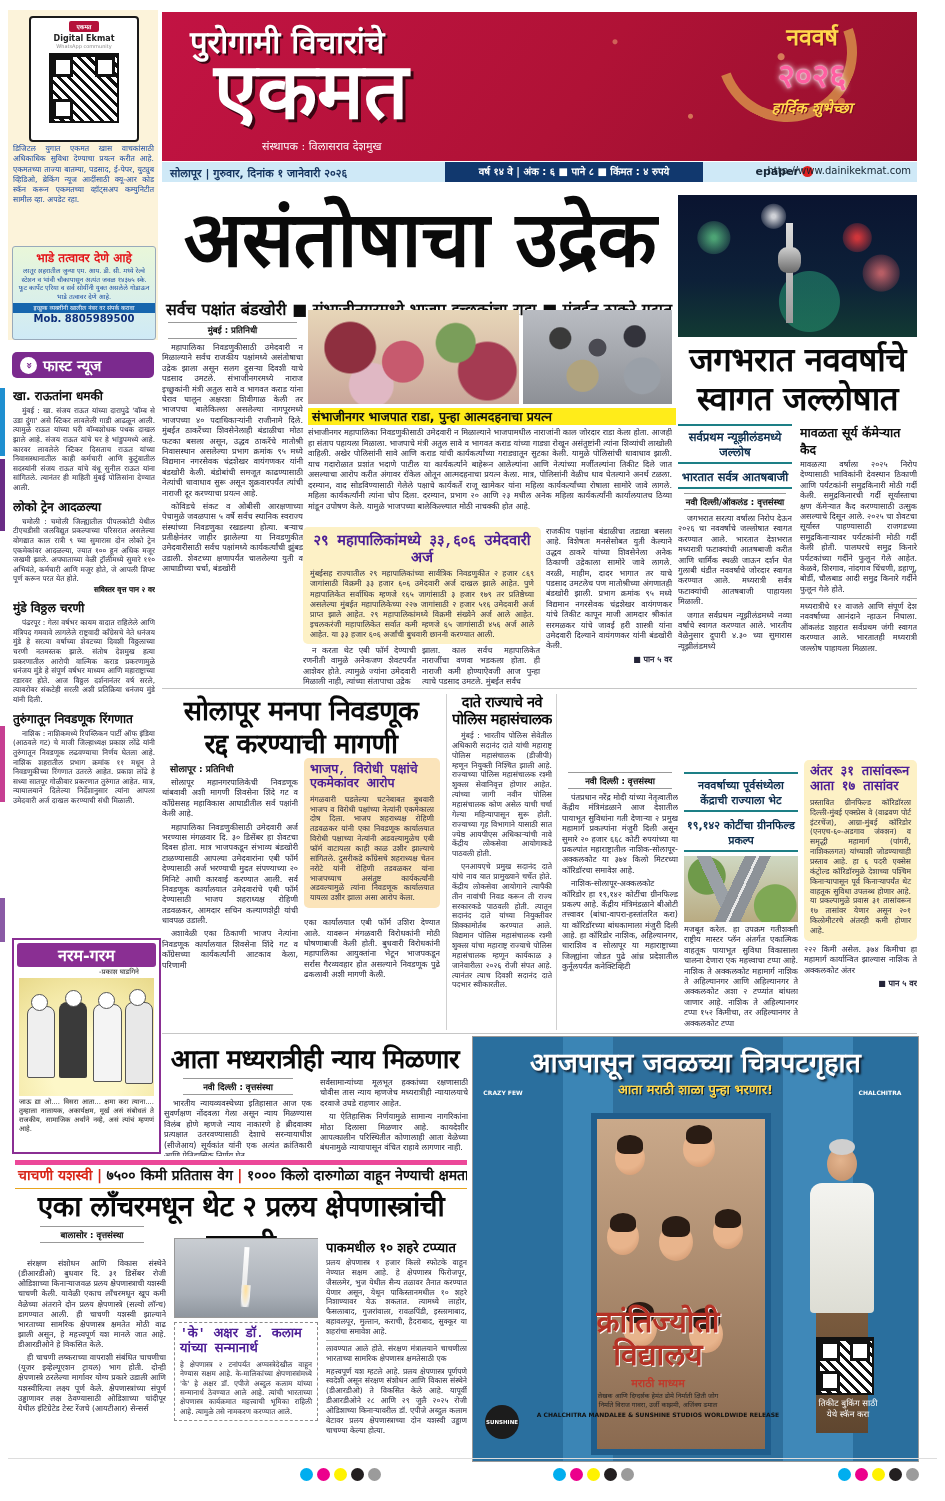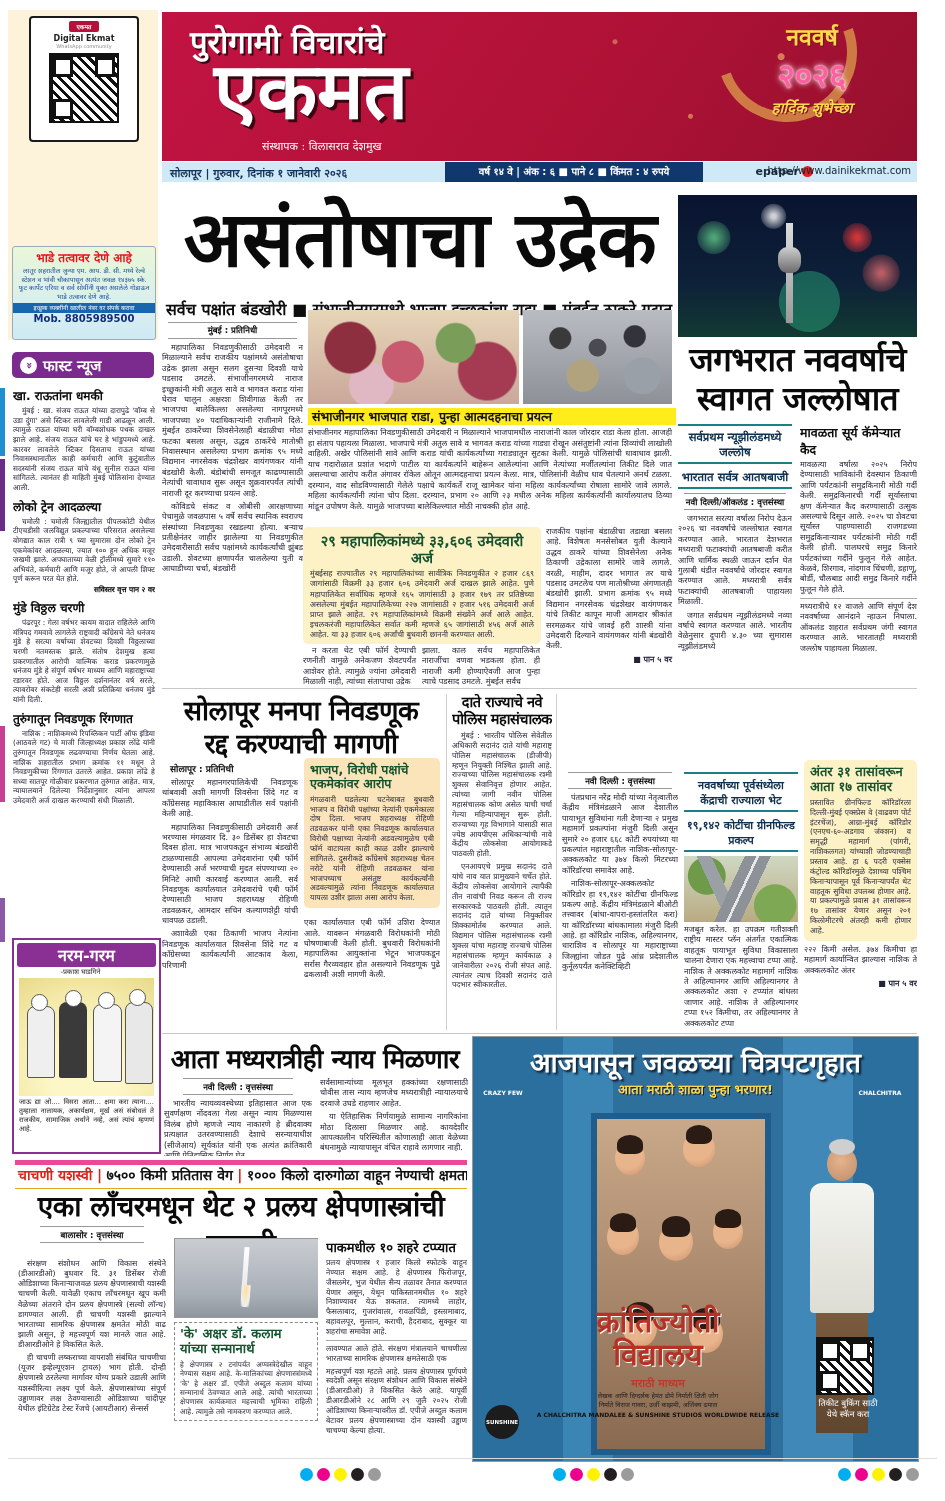--- a/index.html
+++ b/index.html
@@ -8,21 +8,21 @@
   .c{text-align:center}.b{font-weight:bold}.j{text-align:justify}
   .bt{font-size:8px;line-height:1.3;color:#242438;text-align:justify;}
   .bt p{margin:0 0 3px 0;text-indent:9px;}
   .byline{font-size:8.5px;font-weight:bold;color:#111;text-align:center;border-top:1px solid #999;border-bottom:1px solid #999;padding:2px 0;margin:0 6px 4px 6px;}
   .hl{color:#0a0a0a;font-weight:bold;letter-spacing:-0.5px;}
   .hr{position:absolute;background:#c6c6c6;height:1px;}
   .vr{position:absolute;background:#cfcfcf;width:1px;}
   .subhead{font-weight:bold;text-align:center;color:#10304f;border-top:2px solid #1d7f86;border-bottom:2px solid #1d7f86;padding:3px 0;}
   .ybox{background:#fdf1c6;border-radius:5px;padding:6px 7px;}
   .obox{background:#fbe4ba;border-radius:5px;padding:5px 6px;}
-  .boxtitle{font-weight:bold;color:#14532d;line-height:1.15;margin:0 0 3px 0;}
+  .boxtitle{font-weight:bold;color:#4c1d95;line-height:1.15;margin:0 0 3px 0;font-family:Liberation Mono, monospace;}
   .qr{background:
       linear-gradient(90deg,#111 0 2px,transparent 2px 4px),
       linear-gradient(#111 0 2px,transparent 2px 4px),
       repeating-linear-gradient(45deg,#111 0 3px,#fff 3px 7px);
       background-size:100% 100%;border:2px solid #111;position:relative;}
   .qr i{position:absolute;width:14px;height:14px;border:3px solid #111;background:#fff;}
   .qr i.tl{top:2px;left:2px}.qr i.tr{top:2px;right:2px}.qr i.bl{bottom:2px;left:2px}
   .dot{width:13px;height:13px;border-radius:50%;display:inline-block;margin-right:4px;}
   .regstrip{position:absolute;left:0;width:5px;}
   .fast-item h4{font-size:12px;margin:5px 0 2px 0;color:#0c0c0c;}
@@ -46,20 +46,21 @@
   <div class="abs" style="left:29px;top:16px;width:106px;height:122px;background:#fff;border:2px solid #1a1a1a;border-radius:4px;text-align:center">
     <div style="margin:3px auto 0;width:30px;height:11px;background:#b5123a;border-radius:2px;color:#fff;font-size:6px;line-height:11px;font-weight:bold">एकमत</div>
     <div style="font-size:8px;font-weight:bold;color:#222;margin-top:2px">Digital Ekmat</div>
     <div style="font-size:5px;color:#888">WhatsApp community</div>
     <div class="qr" style="width:66px;height:66px;margin:4px auto 0">
         <i class="tl"></i>
         <i class="tr"></i>
         <i class="bl"></i>
       </div>
   </div>
+  <div class="abs j" style="left:13px;top:144px;width:141px;font-size:7.6px;line-height:1.35;color:#1949a0">डिजिटल युगात एकमत खास वाचकांसाठी अधिकाधिक सुविधा देण्याचा प्रयत्न करीत आहे. एकमतच्या ताज्या बातम्या, पडसाद, ई-पेपर, युट्युब व्हिडिओ, ब्रेकिंग न्यूज आदींसाठी क्यू-आर कोड स्कॅन करून एकमतच्या व्हॉट्सअप कम्युनिटीत सामील व्हा. अपडेट रहा.</div>
 
   <div class="abs" style="left:12px;top:246px;width:142px;height:92px;background:linear-gradient(180deg,#e9f7d9,#cfeaf6);border:1px solid #9ab;border-radius:3px;overflow:hidden">
     <div class="c b" style="font-size:12px;color:#e01818;margin-top:2px;text-shadow:0 0 1px #fff">भाडे तत्वावर देणे आहे</div>
     <div class="c" style="font-size:6.6px;line-height:1.3;color:#17479e;padding:1px 5px">लातूर शहरातील जुन्या एम. आय. डी. सी. मध्ये रेल्वे स्टेशन व भांवी चौकापासून अत्यंत जवळ १४३७५ स्के. फूट कार्पेट एरिया व सर्व सोयींनी युक्त असलेले गोडाऊन भाडे तत्वावर देणे आहे.</div>
     <div class="c" style="background:#1766ae;color:#fff;font-size:6px;padding:1px 0;margin-top:1px">इच्छुक व्यक्तींनी खालील नंबर वर संपर्क करावा</div>
     <div class="c b" style="font-size:10px;color:#0d2f7a">Mob. 8805989500</div>
   </div>
 
   <div class="abs" style="left:12px;top:352px;width:142px;height:26px;background:#7b2a8e;border-radius:5px;color:#fff;display:flex;align-items:center">
     <span style="width:17px;height:17px;background:#fff;border-radius:50%;margin:0 6px 0 8px;color:#7b2a8e;font-weight:bold;font-size:11px;line-height:16px;text-align:center;display:inline-block;transform:rotate(90deg)">»</span>
@@ -81,21 +82,21 @@
       <p>पंढरपूर : गेला वर्षभर कायम वादात राहिलेले आणि मंत्रिपद गमवावे लागलेले राष्ट्रवादी काँग्रेसचे नेते धनंजय मुंडे हे सरत्या वर्षाच्या शेवटच्या दिवशी विठ्ठलाच्या चरणी नतमस्तक झाले. संतोष देशमुख हत्या प्रकरणातील आरोपी वाल्मिक कराड प्रकरणामुळे धनंजय मुंडे हे संपूर्ण वर्षभर माध्यम आणि महाराष्ट्राच्या रडारवर होते. आज विठ्ठल दर्शनानंतर वर्ष सरले, त्याबरोबर संकटेही सरली अशी प्रतिक्रिया धनंजय मुंडे यांनी दिली.</p>
     </div>
     <div class="fast-item">
       <h4>तुरुंगातून निवडणूक रिंगणात</h4>
       <p>नाशिक : नाशिकमध्ये रिपब्लिकन पार्टी ऑफ इंडिया (आठवले गट) चे माजी जिल्हाध्यक्ष प्रकाश लोंढे यांनी तुरुंगातून निवडणूक लढवण्याचा निर्णय घेतला आहे. नाशिक शहरातील प्रभाग क्रमांक ११ मधून ते निवडणुकीच्या रिंगणात उतरले आहेत. प्रकाश लोंढे हे सध्या सातपूर गोळीबार प्रकरणात तुरुंगात आहेत. मात्र, न्यायालयाने दिलेल्या निर्देशानुसार त्यांना आपला उमेदवारी अर्ज दाखल करण्याची संधी मिळाली.</p>
     </div>
   </div>
 
   <div class="abs" style="left:12px;top:938px;width:145px;height:212px;border:2px solid #8a2f93;background:#fff">
     <div style="background:#8a2f93;margin:3px 3px 0;text-align:center;color:#fff;font-weight:bold;font-size:16px;padding:1px 0;border-radius:3px">नरम-गरम</div>
-    <div style="text-align:center;font-size:7px;color:#222;padding-right:12px">-प्रकाश घाडगिने</div>
+    <div style="text-align:right;font-size:7px;color:#222;padding-right:20px">-प्रकाश घाडगिने</div>
     <div style="position:relative;margin:2px 5px;height:118px;background:radial-gradient(circle at 50% 80%,#fdf7c8 30%,#f4e9a8 70%,#e8d98a 100%);overflow:hidden">
       <div style="position:absolute;left:8px;top:28px;width:26px;height:70px;background:#efefef;border:1px solid #555;border-radius:8px 8px 2px 2px"></div>
       <div style="position:absolute;left:12px;top:16px;width:15px;height:15px;background:#fff;border:1px solid #555;border-radius:50%"></div>
       <div style="position:absolute;left:40px;top:24px;width:28px;height:76px;background:#3a3a3a;border-radius:8px 8px 2px 2px"></div>
       <div style="position:absolute;left:46px;top:12px;width:15px;height:15px;background:#fff;border:1px solid #555;border-radius:50%"></div>
       <div style="position:absolute;left:74px;top:26px;width:27px;height:76px;background:#f4f4f4;border:1px solid #555;border-radius:8px 8px 2px 2px"></div>
       <div style="position:absolute;left:79px;top:14px;width:15px;height:15px;background:#fff;border:1px solid #555;border-radius:50%"></div>
       <div style="position:absolute;left:106px;top:24px;width:26px;height:80px;background:#e8e8e8;border:1px solid #555;border-radius:8px 8px 2px 2px"></div>
       <div style="position:absolute;left:110px;top:11px;width:15px;height:15px;background:#fff;border:1px solid #555;border-radius:50%"></div>
     </div>

